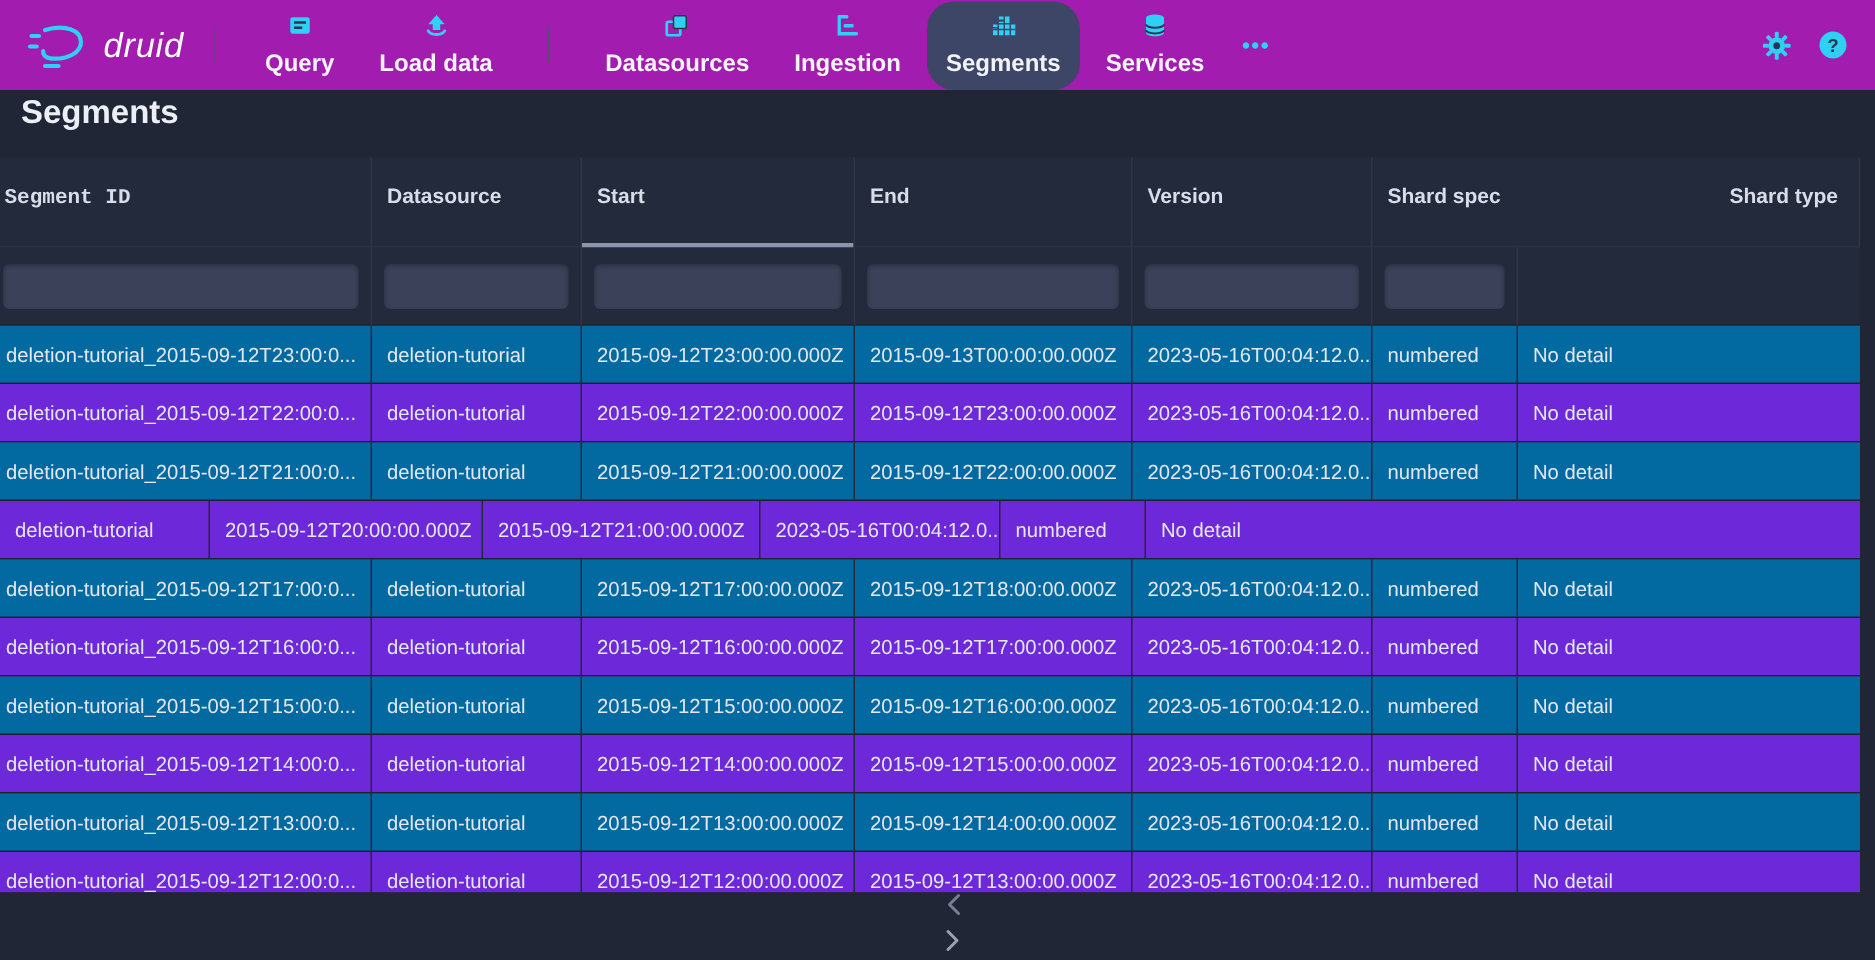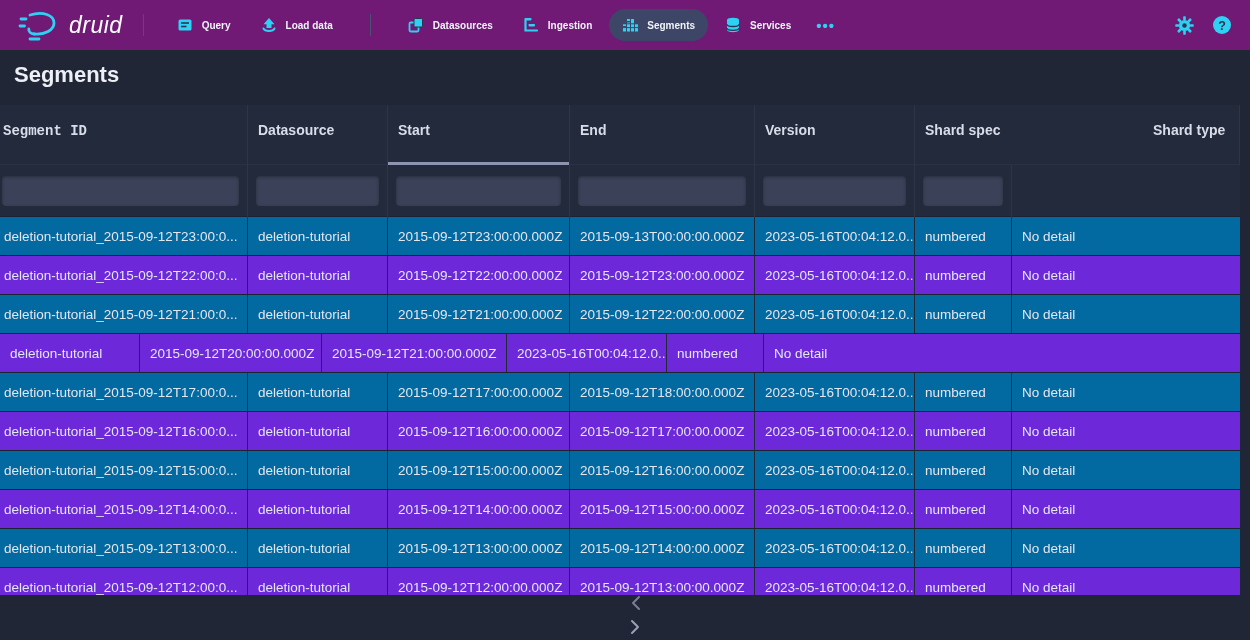--- a/index.html
+++ b/index.html
@@ -5,31 +5,31 @@
   * { margin:0; padding:0; box-sizing:border-box; }
   html,body { width:1250px; height:640px; overflow:hidden; }
   body {
     font-family:"Liberation Sans", sans-serif;
     background:#202636;
     color:#E8EBF3;
     position:relative;
   }
   
   .navbar {
-    position:absolute; top:0; left:0; width:1250px; height:50px;
-    background:#701a75; display:flex; align-items:center; padding:0 18px;
+    position:absolute; top:0; left:0; width:1250px; height:60px;
+    background:#a21caf; display:flex; align-items:center; padding:0 18px;
   }
   .brand { display:flex; align-items:center; gap:9px; }
   .brand-text { font-size:23px; color:#FFFFFF; font-style:italic; font-weight:500; letter-spacing:.5px; }
   .nav-divider { width:1px; height:22px; background:#4A5270; margin:0 20px; }
   .nav-items { display:flex; align-items:center; gap:4px; }
   .nav-item {
     display:flex; align-items:center; gap:9px; padding:8px 13px;
-    font-size:10px; font-weight:600; color:#F2F4F9; cursor:pointer;
-    border-radius:18px; white-space:nowrap;
+    font-size:16px; font-weight:600; color:#F2F4F9; cursor:pointer;
+    border-radius:18px; white-space:nowrap;flex-direction:column;
   }
   .nav-item.active { background:#3E4668; }
   .nav-item .icon { display:flex; align-items:center; }
   .nav-more { color:#2ED1F3; font-size:15px; font-weight:700; padding:8px 8px; letter-spacing:1px; cursor:pointer; }
   .navbar-right { margin-left:auto; display:flex; align-items:center; gap:18px; }
   .navbar-right .icon { cursor:pointer; display:flex; }
 
   
   .toolbar { position:absolute; top:50px; left:0; width:1250px; height:55px; }
   .page-title { position:absolute; left:14px; top:12px; font-size:22px; font-weight:600; color:#EDEFF6; }

